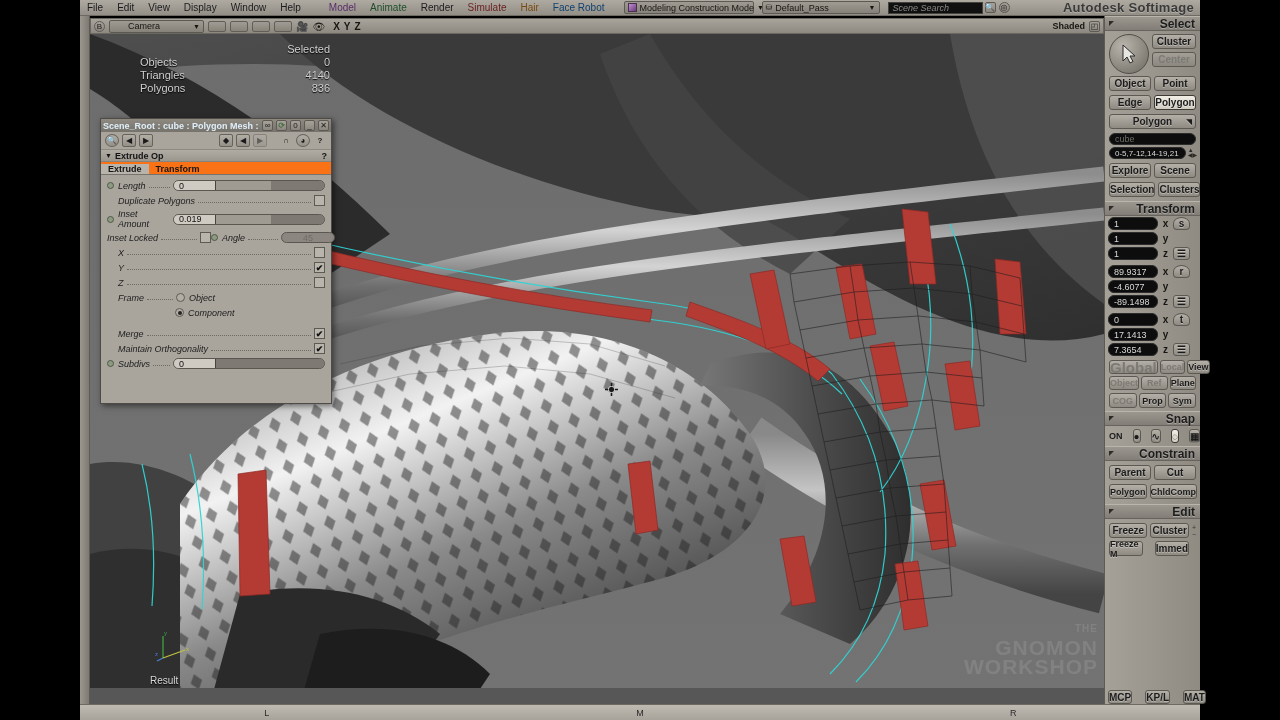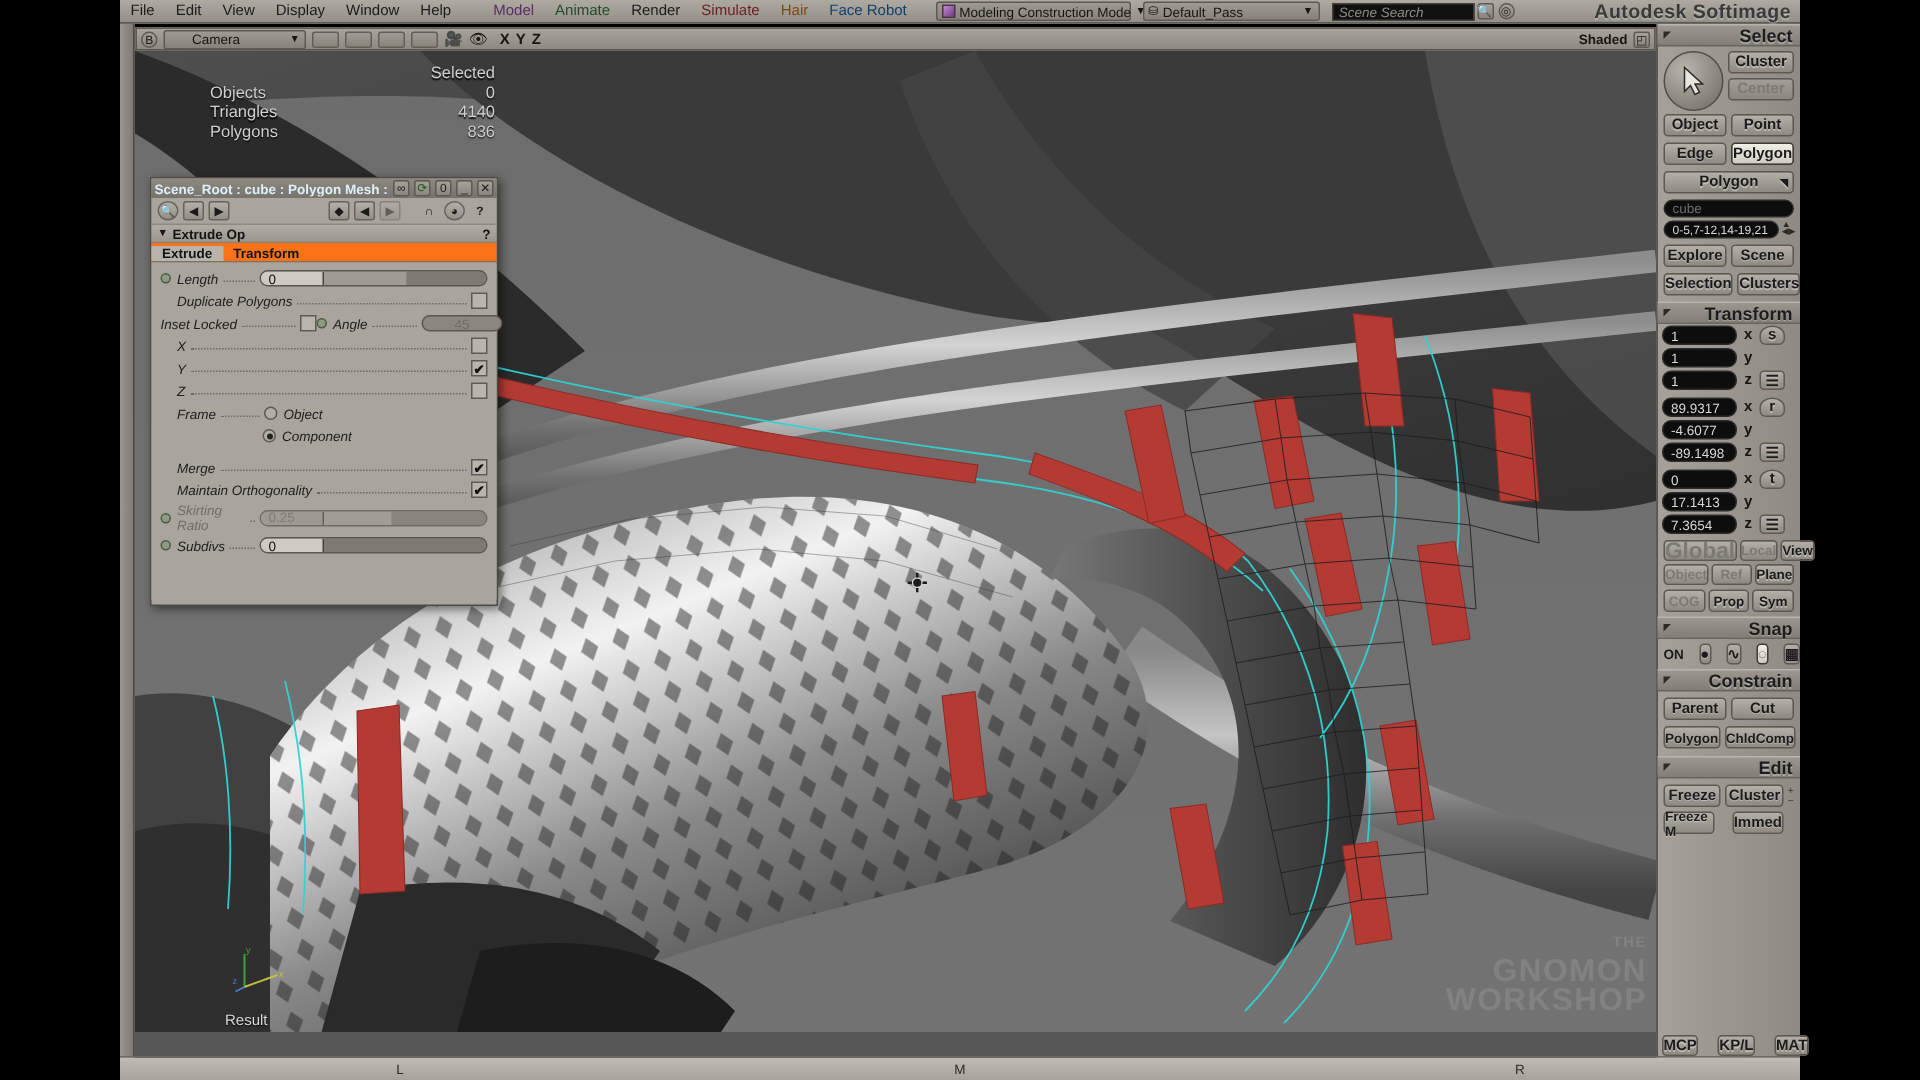--- a/index.html
+++ b/index.html
@@ -417,20 +417,33 @@
         </span>
       </div>
 
       <div class="prow">
         <span style="width:11px"></span>
         <span class="plabel">Duplicate Polygons</span>
         <span class="dots"></span>
         <span class="chk"></span>
       </div>
 
+      <div class="prow" style="height:20px">
+        <span class="anim"></span>
+        <span style="display:flex;flex-direction:column;width:52px">
+          <span class="plabel">Inset</span>
+          <span class="plabel">Amount</span>
+        </span>
+        <span class="dots"></span>
+        <span class="slider" style="width:152px">
+          <span class="val" style="width:42px">0.019</span>
+          <span class="tr1" style="width:55px"></span>
+          <span class="tr2"></span>
+        </span>
+      </div>
 
       <div class="prow">
         <span style="width:11px"></span>
         <span class="plabel">Inset Locked</span>
         <span class="dots" style="flex:none;width:36px"></span>
         <span class="chk"></span>
         <span style="width:6px"></span>
         <span class="anim"></span>
         <span class="plabel">Angle</span>
         <span class="dots" style="flex:none;width:30px"></span>
@@ -479,33 +492,20 @@
         <span class="dots"></span>
         <span class="chk">✔</span>
       </div>
       <div class="prow">
         <span style="width:11px"></span>
         <span class="plabel">Maintain Orthogonality</span>
         <span class="dots"></span>
         <span class="chk">✔</span>
       </div>
 
-      <div class="prow" style="height:20px">
-        <span class="anim"></span>
-        <span style="display:flex;flex-direction:column;width:46px">
-          <span class="plabel dim" style="color:#6f6d67">Skirting</span>
-          <span class="plabel dim" style="color:#6f6d67">Ratio</span>
-        </span>
-        <span class="dots"></span>
-        <span class="slider" style="width:152px;opacity:.72">
-          <span class="val" style="width:42px;background:#9b978f;color:#6f6d67">0.25</span>
-          <span class="tr1" style="width:45px"></span>
-          <span class="tr2"></span>
-        </span>
-      </div>
 
       <div class="prow">
         <span class="anim"></span>
         <span class="plabel">Subdivs</span>
         <span class="dots"></span>
         <span class="slider" style="width:152px">
           <span class="val" style="width:42px">0</span>
           <span class="tr2"></span>
         </span>
       </div>

